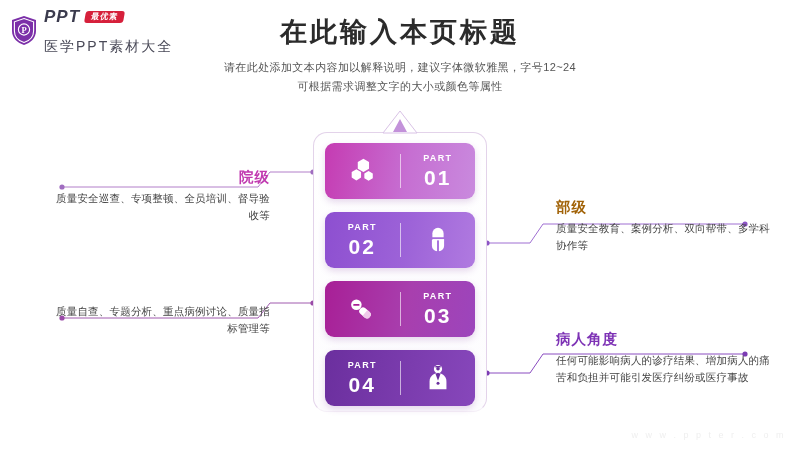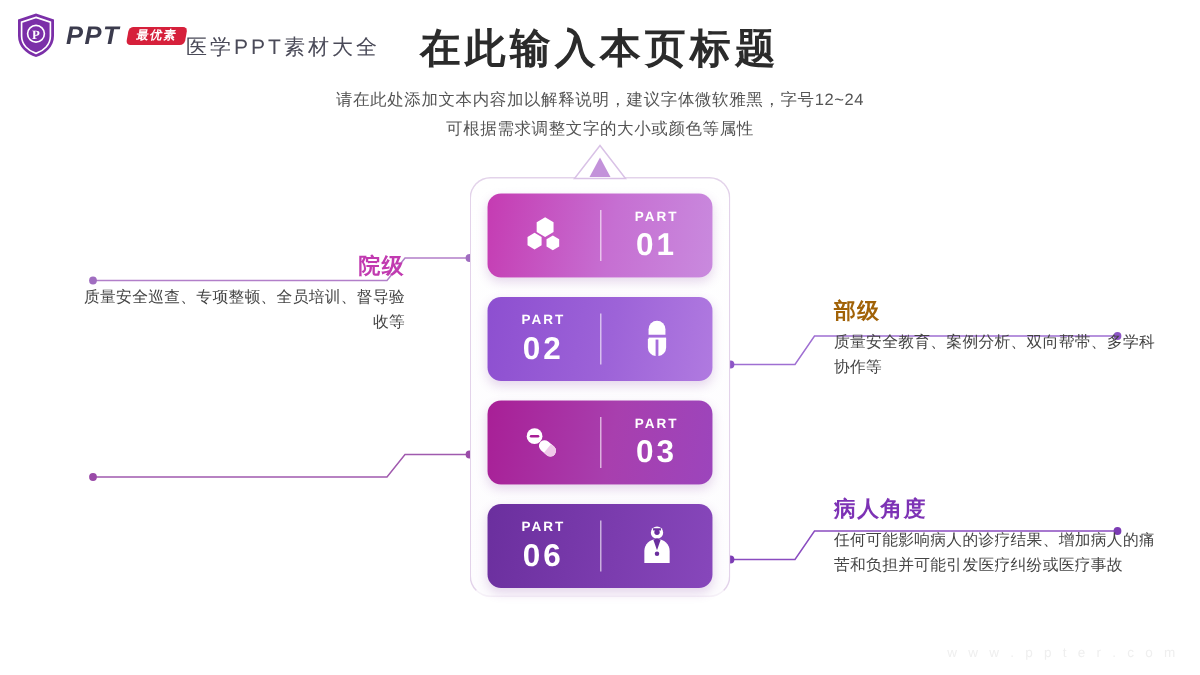--- a/index.html
+++ b/index.html
@@ -10,42 +10,42 @@
     overflow:hidden;
     position:relative;
     color:#333;
   }
   .slide{position:absolute;inset:0;}
 
   
   .logo{position:absolute;left:10px;top:8px;display:flex;align-items:center;gap:6px;}
   .shield{width:28px;height:31px;position:relative;flex:none;}
   .shield svg{display:block;}
-  .logo-txt{display:flex;flex-direction:row;line-height:1;}
+  .logo-txt{display:flex;flex-direction:column;line-height:1;}
   .logo-row1{display:flex;align-items:center;gap:5px;}
   .logo-ppt{font-size:17px;font-weight:bold;font-style:italic;color:#3b3b4d;letter-spacing:1px;}
   .logo-badge{
     background:#d6203b;color:#fff;font-size:8px;font-weight:bold;
     padding:2px 6px;border-radius:3px;letter-spacing:1px;
     transform:skewX(-10deg);
   }
   .logo-sub{font-size:14px;color:#4a4a58;letter-spacing:2px;margin-top:14px;}
 
   
   .title{
     position:absolute;left:0;right:0;top:14px;text-align:center;
     font-size:27px;font-weight:bold;color:#2b2b2b;letter-spacing:3px;
   }
   .subtitle{
     position:absolute;left:0;right:0;top:58px;text-align:center;
     font-size:11px;color:#555;line-height:1.75;letter-spacing:.4px;
   }
 
   
-  .stack-wrap{position:absolute;left:313px;top:118px;width:174px;height:280px;}
+  .stack-wrap{position:absolute;left:313px;top:132px;width:174px;height:280px;}
   .stack-frame{
     position:absolute;inset:0;
     border:1px solid #e3d3ea;border-radius:14px;
     border-bottom-color:#f6f1f8;
     background:linear-gradient(#ffffff,#fdfcfe);
   }
   .arrow-top{
     position:absolute;left:50%;top:-22px;transform:translateX(-50%);
     width:38px;height:24px;
   }
@@ -207,21 +207,21 @@
             <div class="part-label">PART</div>
             <div class="part-num">03</div>
           </div>
         </div>
       </div>
 
       <div class="card c4">
         <div class="half">
           <div class="part-block">
             <div class="part-label">PART</div>
-            <div class="part-num">06</div>
+            <div class="part-num">04</div>
           </div>
         </div>
         <div class="divider"></div>
         <div class="half">
           <svg class="ico" viewBox="0 0 32 32">
             <circle cx="16" cy="6.5" r="4.4" fill="#ffffff"></circle>
             <circle cx="16" cy="6.2" r="1.9" fill="#6b2f9e"></circle>
             <path d="M13.2 3.3 h5.6 v1.6 h-5.6 Z" fill="#6b2f9e"></path>
             <path d="M16 11 c-5 0 -9 3.6 -9 8.6 V28 h18 v-8.4 c0 -5 -4 -8.6 -9 -8.6 Z" fill="#ffffff"></path>
             <path d="M13.4 11.6 L16 19 L18.6 11.6 L16 10.4 Z" fill="#6b2f9e"></path>
@@ -232,20 +232,21 @@
 
     </div>
   </div>
 
   <div class="side left s1">
     <h3>院级</h3>
     <p>质量安全巡查、专项整顿、全员培训、督导验收等</p>
   </div>
 
   <div class="side left s2">
+    <p>质量自查、专题分析、重点病例讨论、质量指标管理等</p>
   </div>
 
   <div class="side right s3">
     <h3>部级</h3>
     <p>质量安全教育、案例分析、双向帮带、多学科协作等</p>
   </div>
 
   <div class="side right s4">
     <h3>病人角度</h3>
     <p>任何可能影响病人的诊疗结果、增加病人的痛苦和负担并可能引发医疗纠纷或医疗事故</p>

